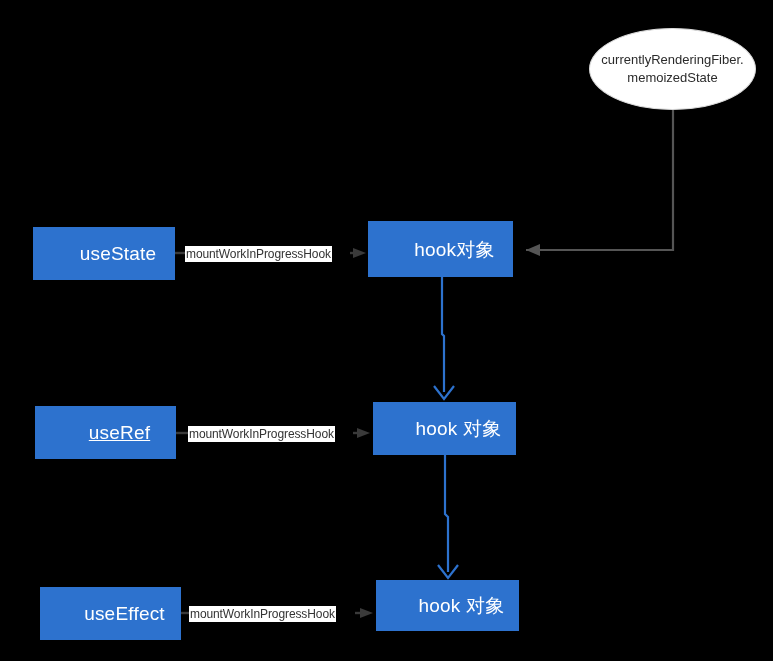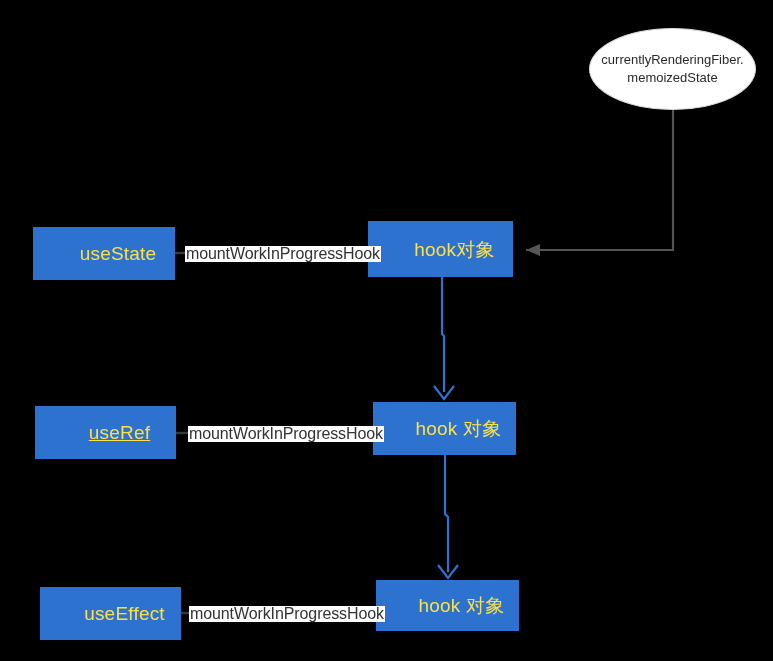--- a/index.html
+++ b/index.html
@@ -21,21 +21,21 @@
     left: 8px;
     top: 0;
     width: 773px;
     height: 661px;
   }
 
   
   .node-box {
     position: absolute;
     background: #2d72ce;
-    color: #fde047;
+    color: #ffffff;
     display: flex;
     align-items: center;
     justify-content: center;
     font-size: 19px;
     font-weight: 400;
     letter-spacing: 0.2px;
     white-space: nowrap;
     line-height: 1;
     padding-left: 28px;
   }
@@ -66,21 +66,21 @@
     font-size: 13px;
     line-height: 1.35;
     padding: 0 12px;
   }
 
   
   .edge-label {
     position: absolute;
     background: #ffffff;
     color: #333333;
-    font-size: 16px;
+    font-size: 12px;
     line-height: 14px;
     padding: 1px 1px;
     white-space: nowrap;
     letter-spacing: -0.1px;
   }
   #label-usestate  { left: 177px; top: 246px; }
   #label-useref    { left: 180px; top: 426px; }
   #label-useeffect { left: 181px; top: 606px; }
 
   

